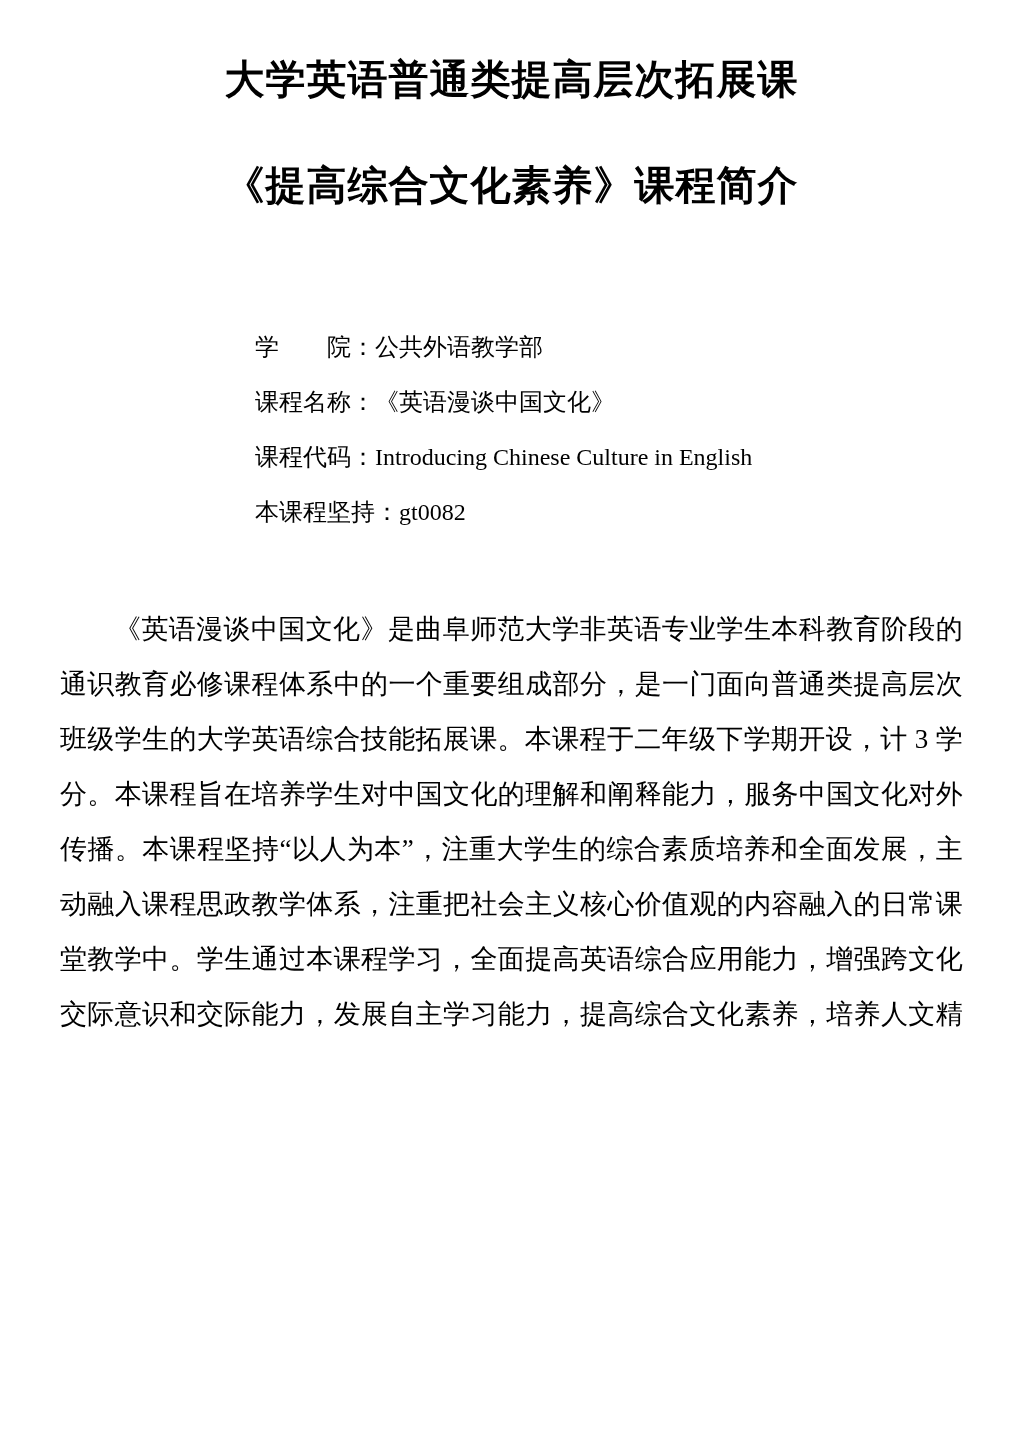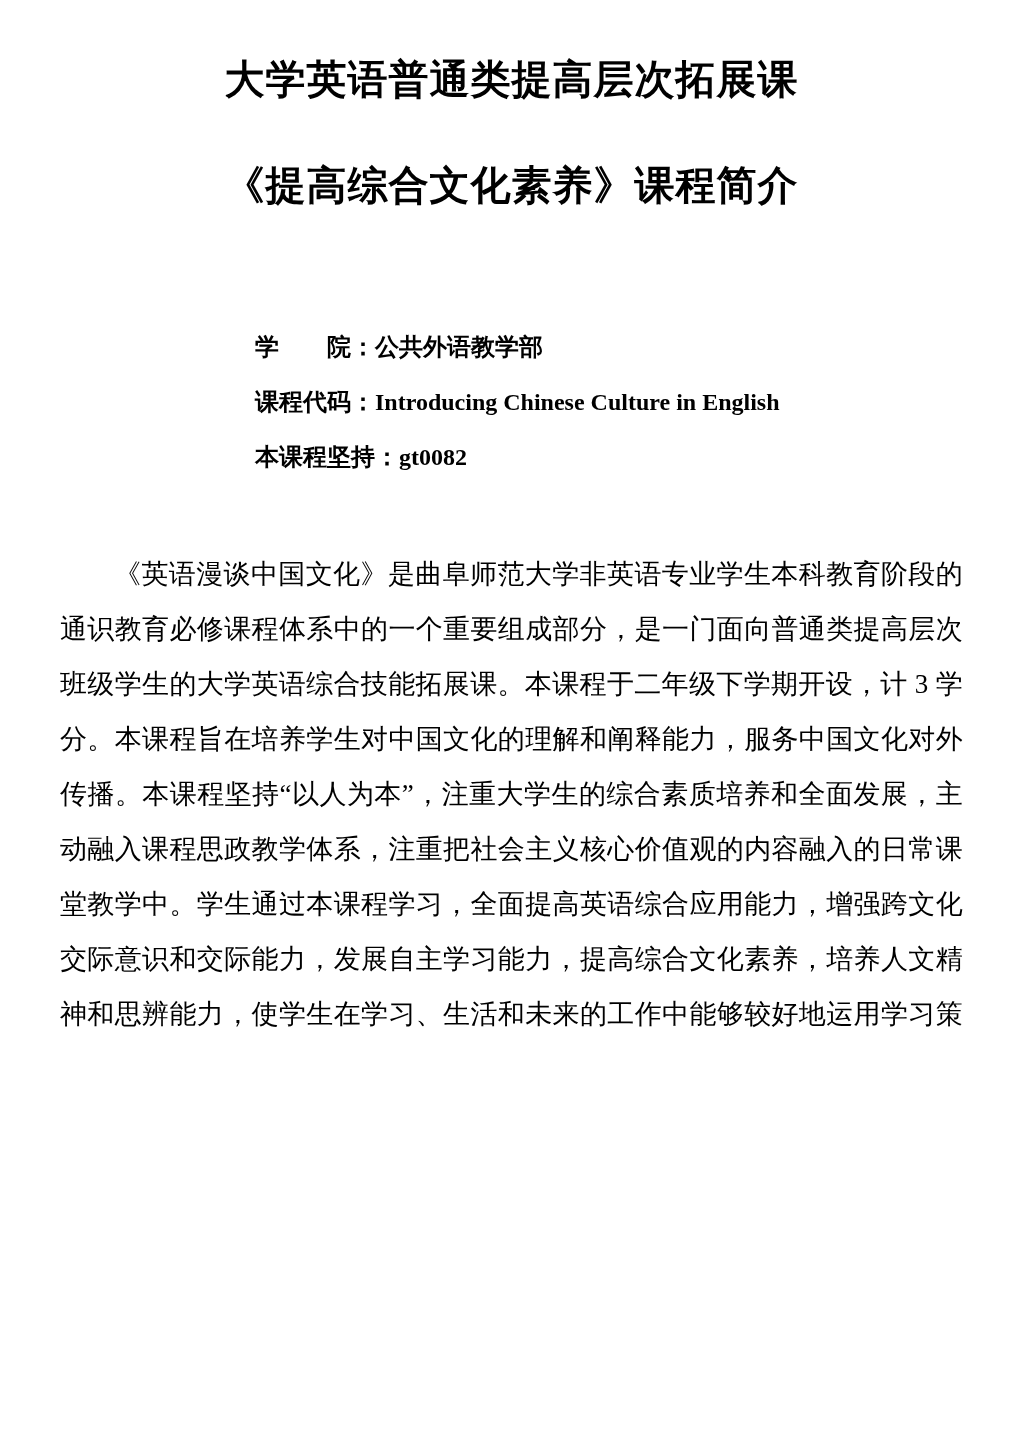--- a/index.html
+++ b/index.html
@@ -33,21 +33,20 @@
     margin-top: 18px;
   }
   .doc-title.line2 {
     margin-top: 60px;
   }
   .fields {
     margin-top: 112px;
     margin-left: 195px;
     font-size: 24px;
     color: #000000;
-    font-weight: bold;
   }
   .field-row {
     height: 55px;
     line-height: 55px;
     white-space: nowrap;
   }
   .field-label {
     display: inline-block;
   }
   .field-value {
@@ -73,20 +72,23 @@
   <h1 class="doc-title line1">大学英语普通类提高层次拓展课</h1>
 
   <h1 class="doc-title line2">《提高综合文化素养》课程简介</h1>
 
   <div class="fields">
 
     <div class="field-row">
       <span class="field-label">学　　院：</span><span class="field-value">公共外语教学部</span>
     </div>
 
+    <div class="field-row">
+      <span class="field-label">课程名称：</span><span class="field-value">《英语漫谈中国文化》</span>
+    </div>
 
     <div class="field-row">
       <span class="field-label">课程代码：</span><span class="field-value">Introducing Chinese Culture in English</span>
     </div>
 
     <div class="field-row">
       <span class="field-label">本课程坚持：</span><span class="field-value">gt0082</span>
     </div>
 
 

